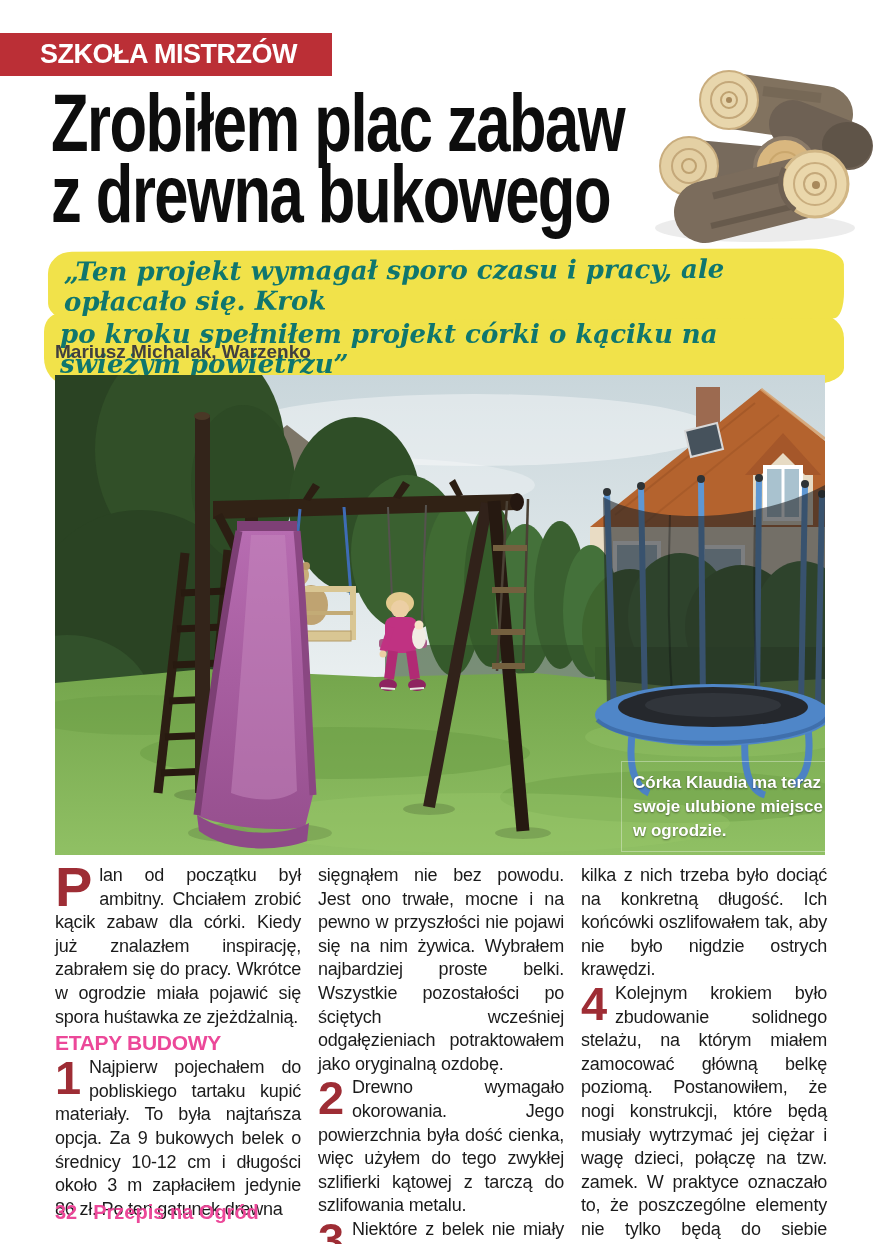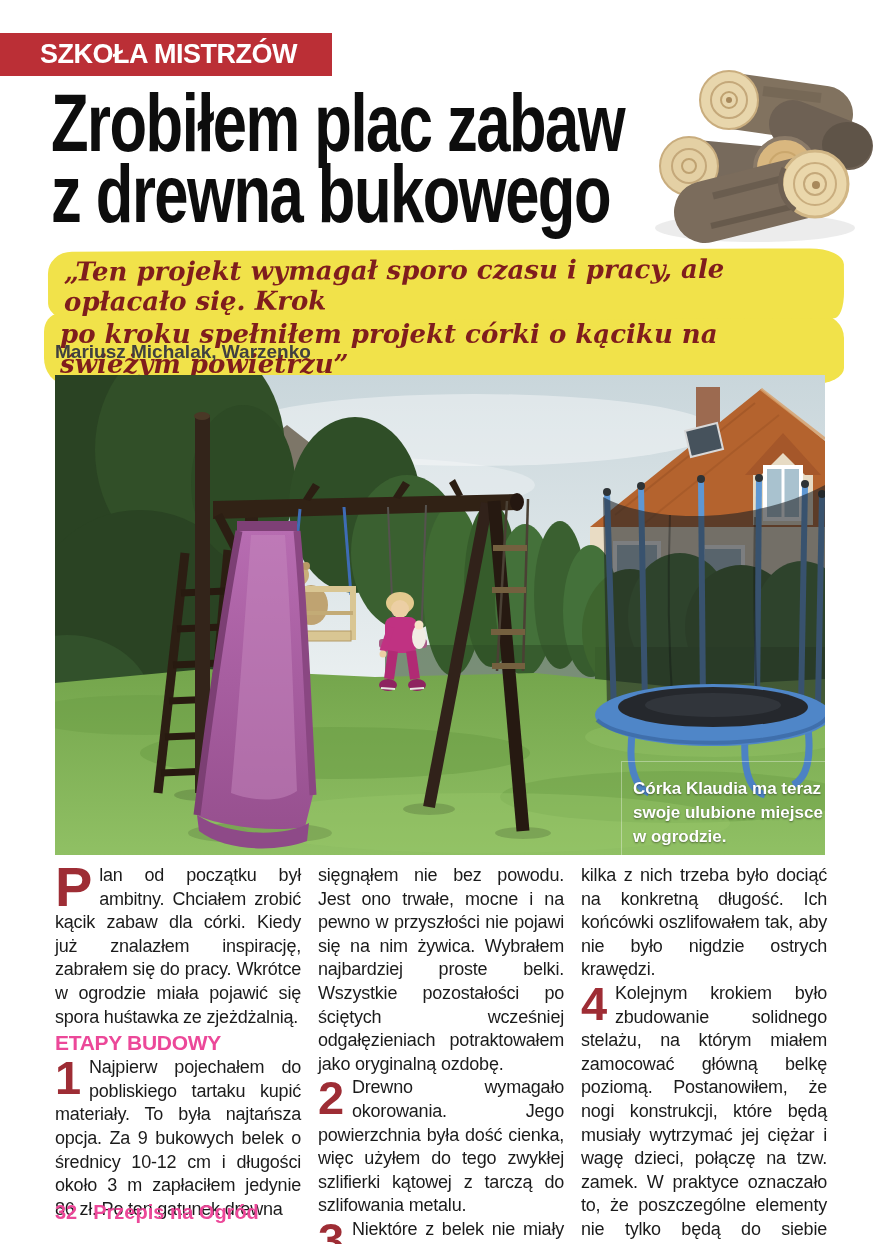--- a/index.html
+++ b/index.html
@@ -18,35 +18,35 @@
   .title{
     position:absolute;left:51px;top:88px;width:640px;
     font-weight:bold;font-size:81px;line-height:71px;letter-spacing:-2px;
     color:#0d0d0d;transform:scaleX(.76);transform-origin:left top;white-space:nowrap;
   }
   
   .logs{position:absolute;left:633px;top:46px;width:244px;height:204px;}
   
   .quote{position:absolute;left:44px;top:250px;width:800px;
     font-family:"DejaVu Serif","Liberation Serif",serif;
-    font-style:italic;font-weight:bold;font-size:26px;color:#7f1d1d;}
+    font-style:italic;font-weight:bold;font-size:26px;color:#0f766e;}
   .quote .hl{
     display:inline-block;background:#f1e24a;padding:5px 22px 5px 16px;
     border-radius:24px 34px 10px 30px / 22px 16px 26px 18px;
   }
   .quote .hl.l1{transform:rotate(-.25deg);margin-left:4px;}
   .quote .hl.l2{margin-top:-6px;border-radius:14px 26px 30px 22px / 18px 24px 16px 26px;}
   .author{position:absolute;left:55px;top:341px;font-size:19px;font-weight:bold;color:#404040;}
   
   .photo{position:absolute;left:55px;top:375px;width:770px;height:480px;overflow:hidden;background:#cfd9dd;}
   .photo svg{position:absolute;left:0;top:0;}
   .caption{
     position:absolute;left:566px;top:386px;width:200px;
     color:#fff;font-weight:bold;font-size:17px;line-height:1.4;
-    border:1px solid rgba(255,255,255,.35);padding:15px 11px;
+    border:1px solid rgba(255,255,255,.35);padding:9px 11px;
     text-shadow:0 1px 2px rgba(0,0,0,.45);
   }
   
   .columns{position:absolute;left:55px;top:864px;width:772px;display:flex;gap:17px;}
   .col{flex:1 1 0;min-width:0;}
   .para{
     margin:0;font-size:18px;line-height:23.6px;text-align:justify;
     letter-spacing:-0.2px;color:#1b1b1b;
   }
   .dropcap{

